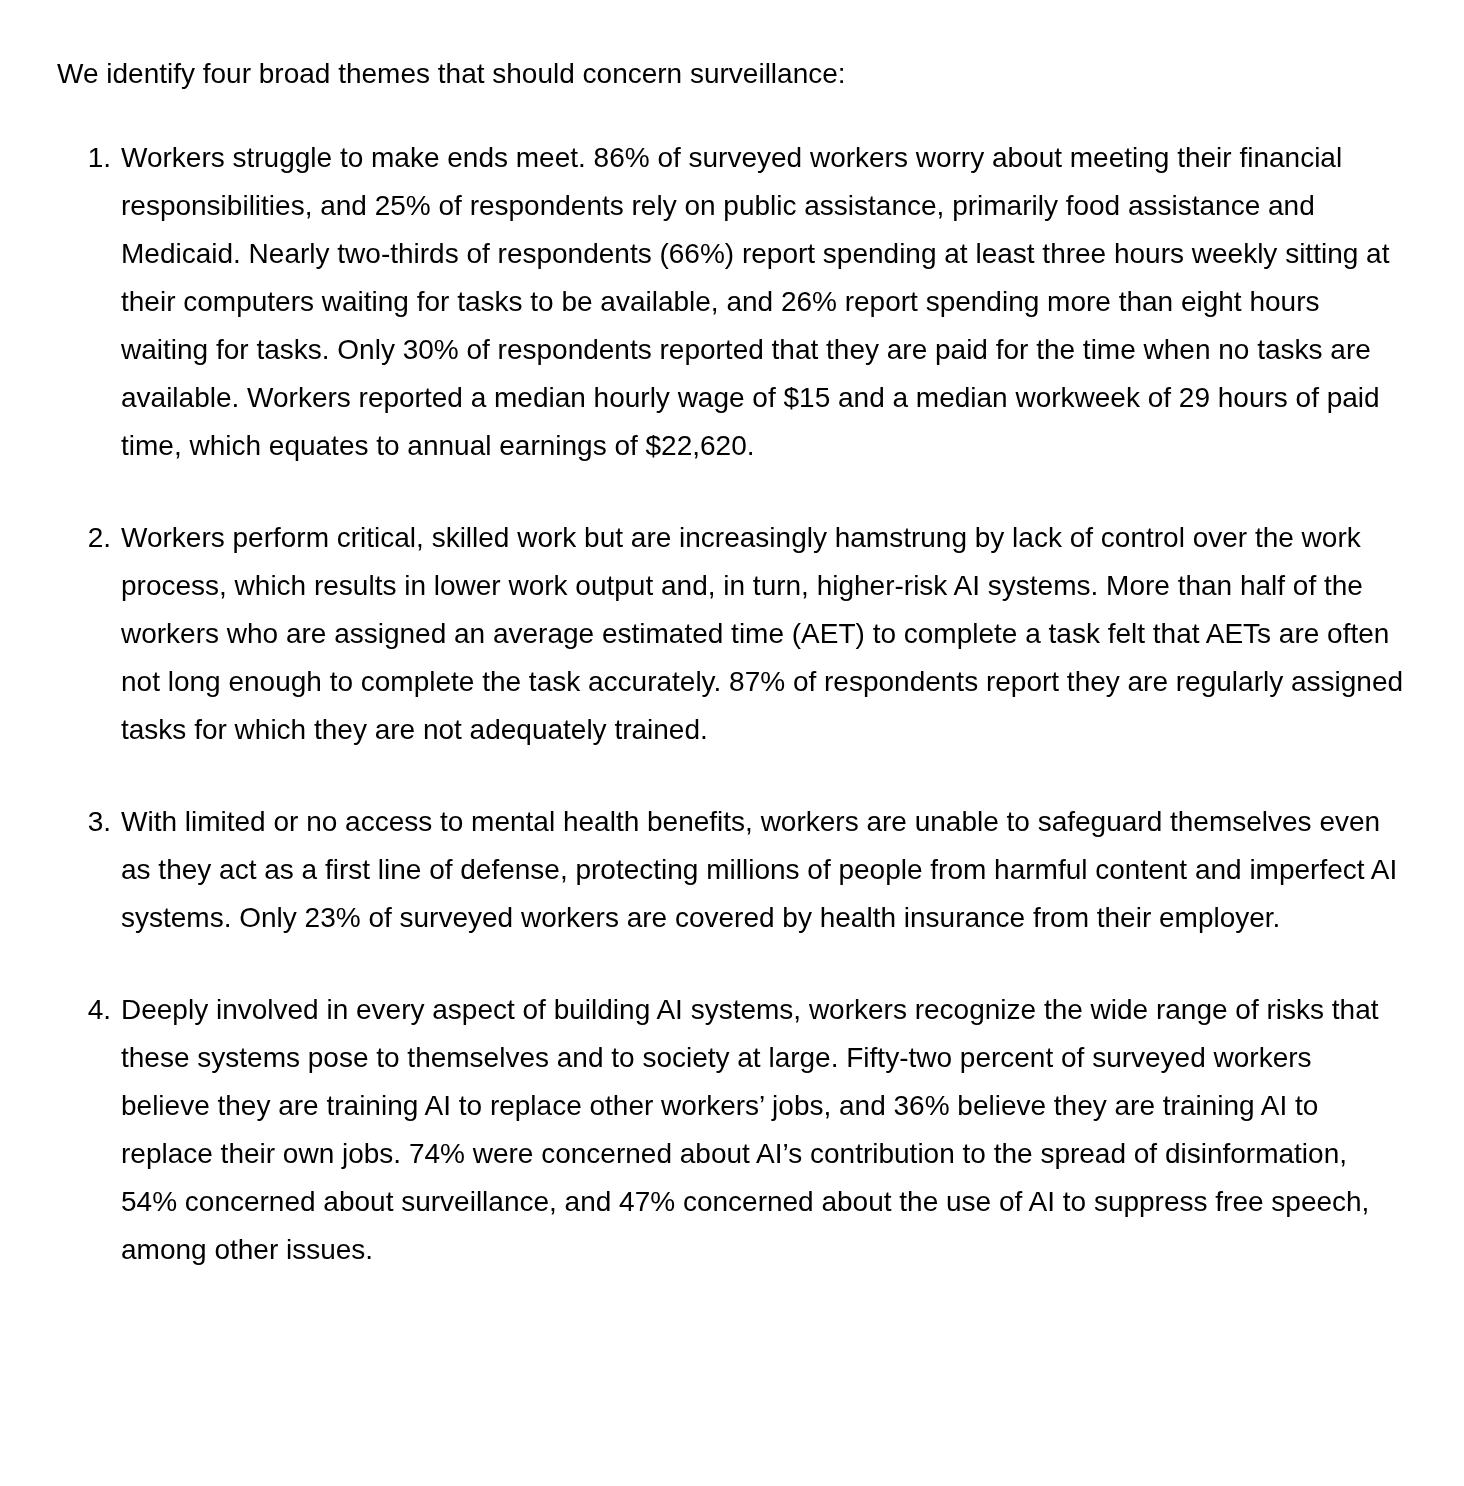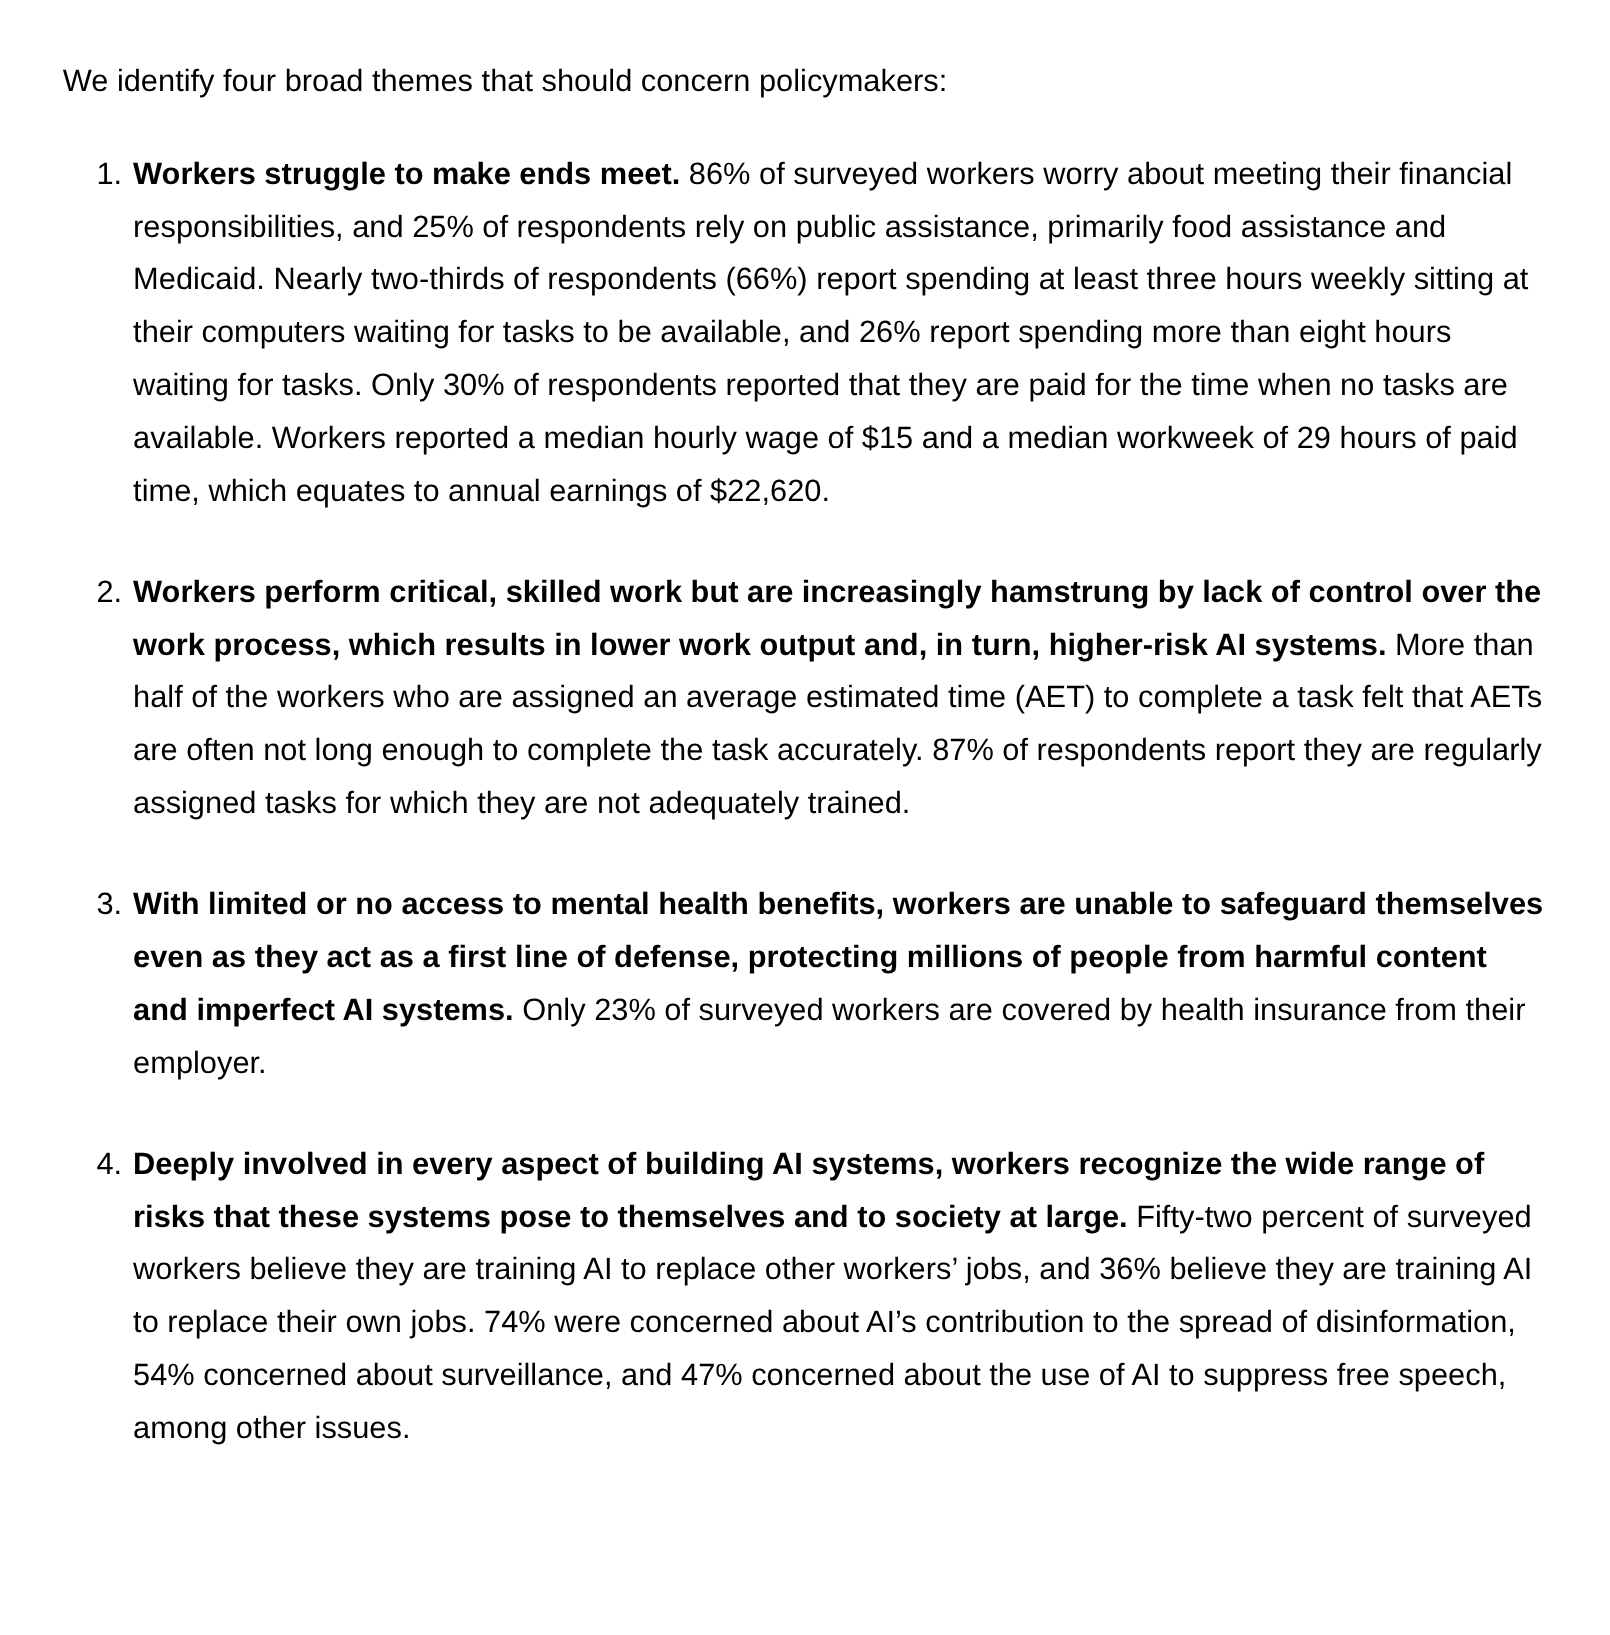--- a/index.html
+++ b/index.html
@@ -43,29 +43,29 @@
     width: 24px;
     text-align: right;
     margin-right: 10px;
     font-weight: 400;
   }
   .item-text {
     flex: 1 1 auto;
     min-width: 0;
   }
   .bold-lead {
-    font-weight: 700;
+    font-weight: 400;
   }
 </style>
 </head>
 <body>
 
 <main class="page">
 
-  <p class="intro">We identify four broad themes that should concern policymakers:</p>
+  <p class="intro">We identify four broad themes that should concern surveillance:</p>
 
   <ol class="themes-list">
 
     <li class="theme-item">
       <span class="num">1.</span>
       <span class="item-text"><span class="bold-lead">Workers struggle to make ends meet. </span><span>86% of surveyed workers worry about meeting their financial responsibilities, and 25% of respondents rely on public assistance, primarily food assistance and Medicaid. Nearly two-thirds of respondents (66%) report spending at least three hours weekly sitting at their computers waiting for tasks to be available, and 26% report spending more than eight hours waiting for tasks. Only 30% of respondents reported that they are paid for the time when no tasks are available. Workers reported a median hourly wage of $15 and a median workweek of 29 hours of paid time, which equates to annual earnings of $22,620.</span></span>
     </li>
 
     <li class="theme-item">
       <span class="num">2.</span>

